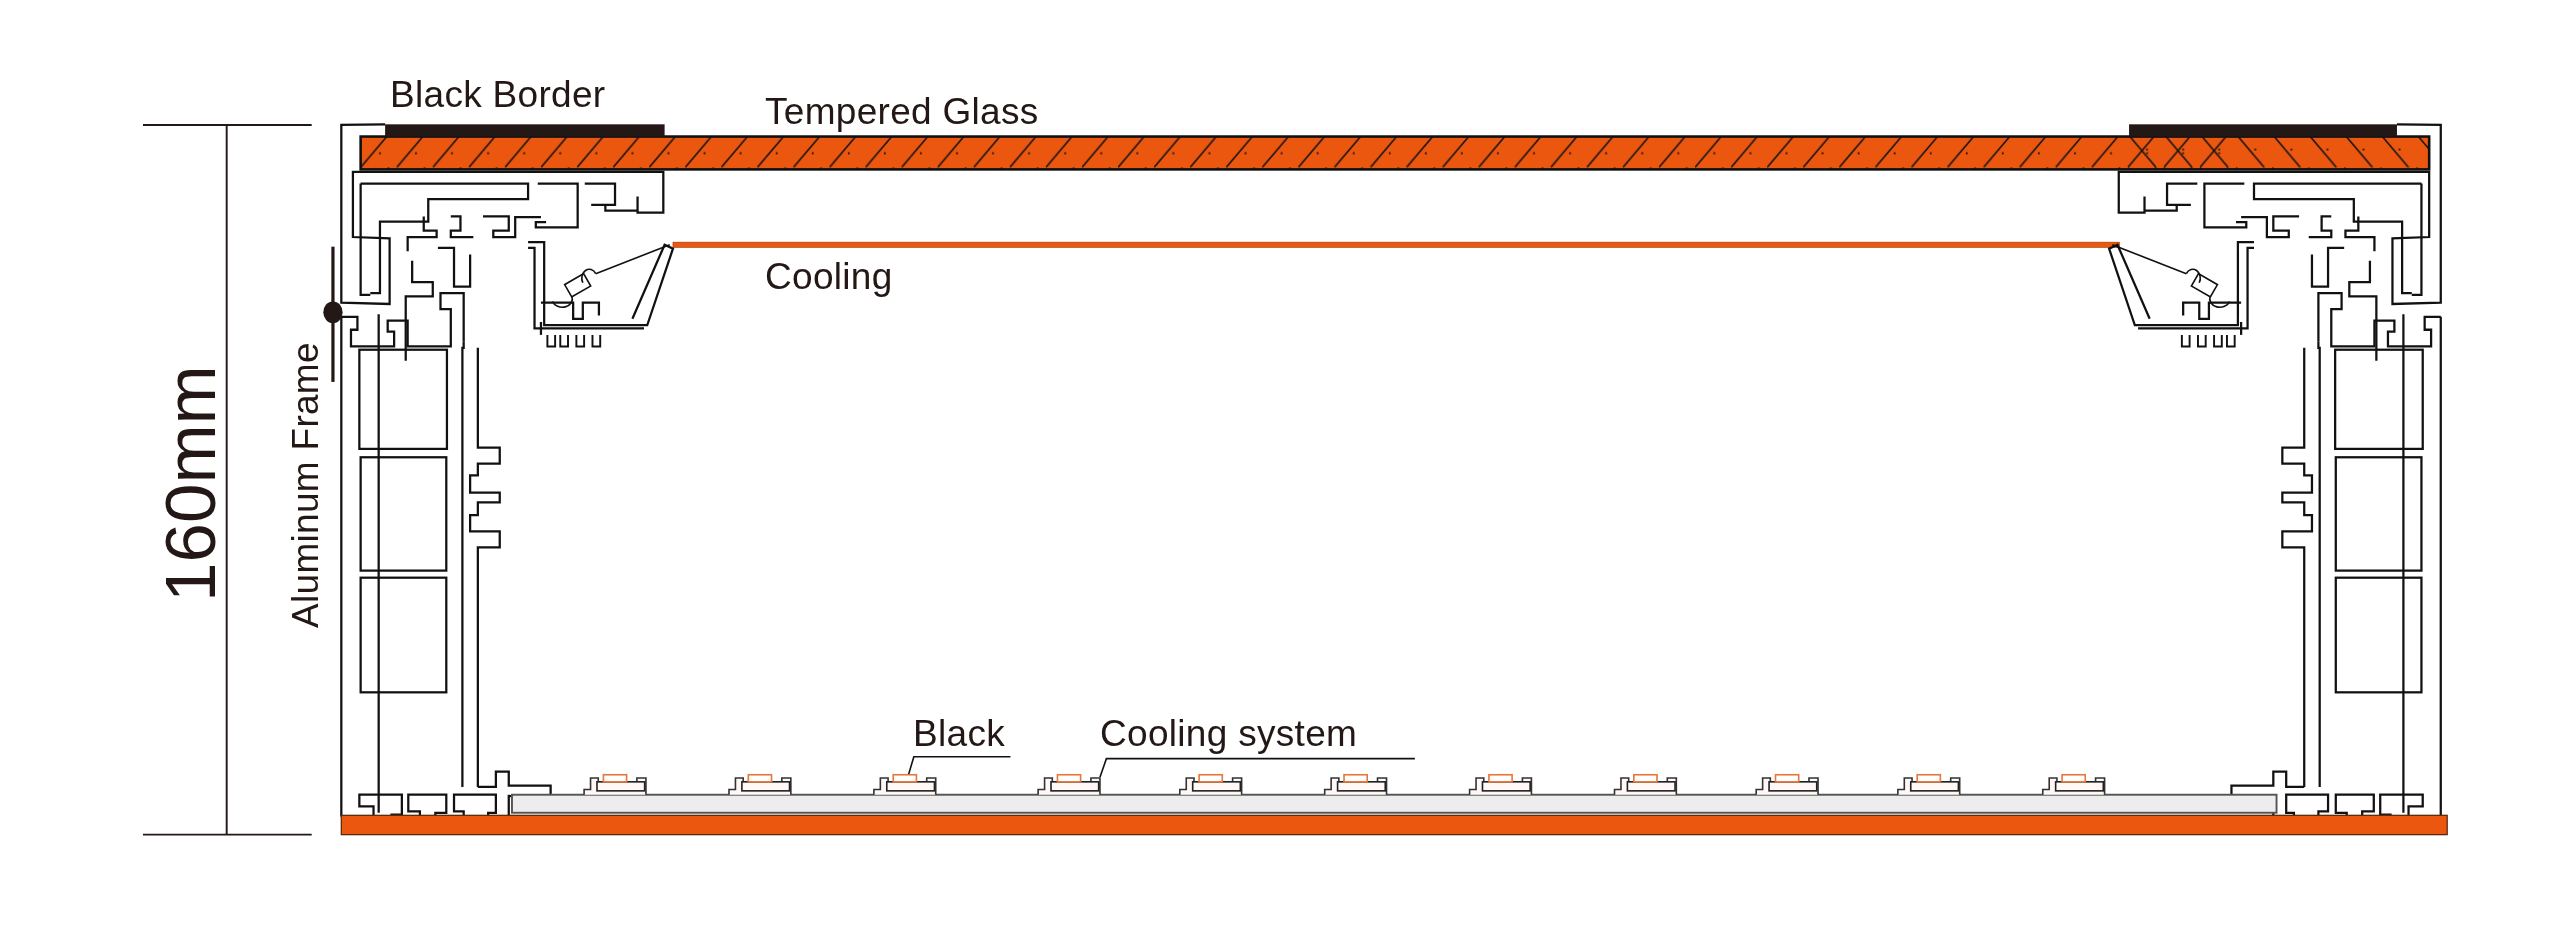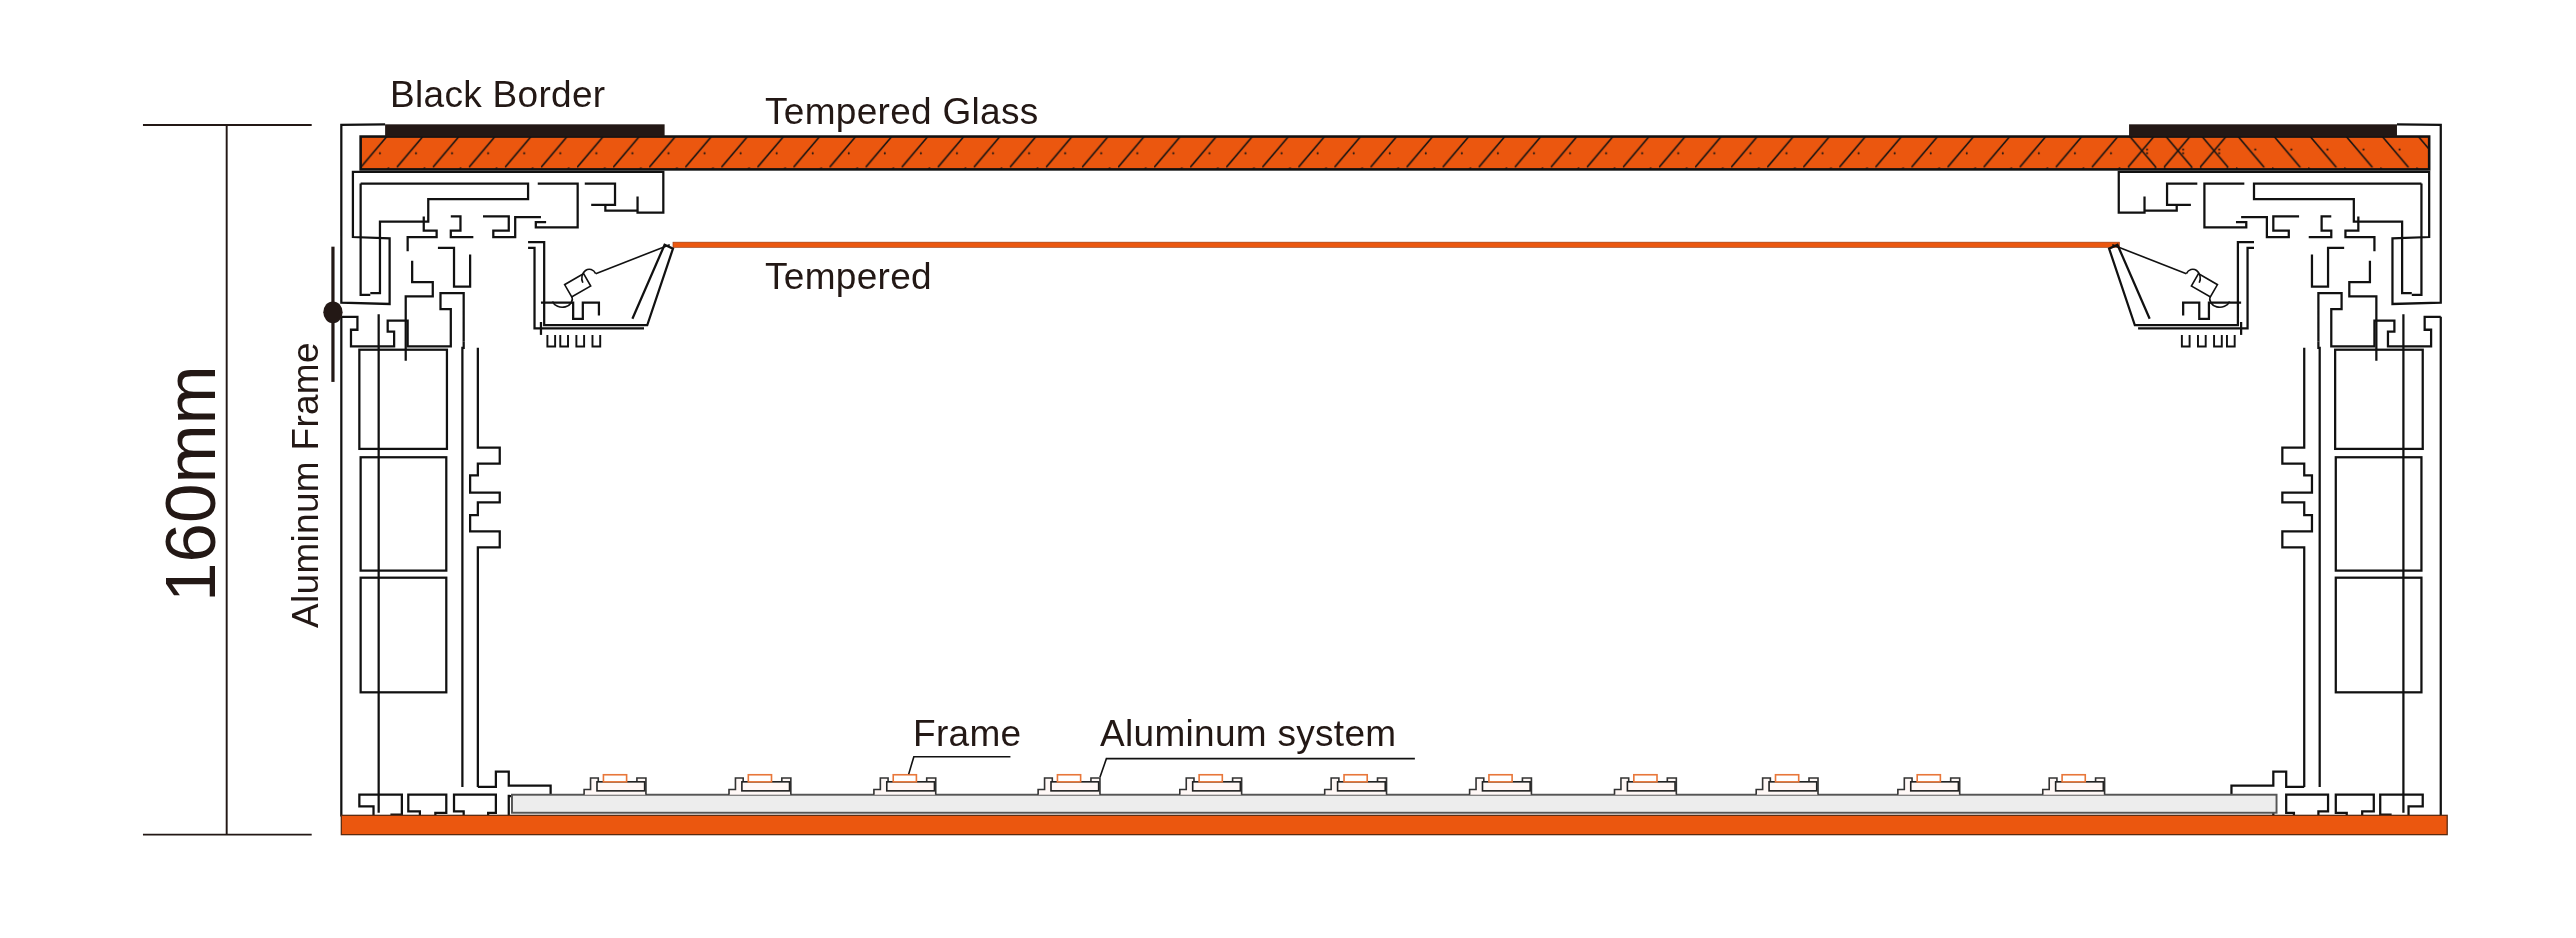--- a/index.html
+++ b/index.html
@@ -185,19 +185,19 @@
 
     <g stroke="#111" stroke-width="2.5" fill="none">
       <polyline points="1411,1202 1419,1175 1569,1175"></polyline>
       <polyline points="1708,1207 1718,1178 2197,1178"></polyline>
     </g>
   </svg>
 
   
   <div class="lbl lbl-md" style="left:390px; top:76px;">Black Border</div>
   <div class="lbl lbl-md" style="left:765px; top:93px;">Tempered Glass</div>
-  <div class="lbl lbl-md" style="left:765px; top:258px;">Tempered</div>
-  <div class="lbl lbl-md" style="left:913px; top:715px;">Frame</div>
-  <div class="lbl lbl-md" style="left:1100px; top:715px;">Aluminum system</div>
+  <div class="lbl lbl-md" style="left:765px; top:258px;">Cooling</div>
+  <div class="lbl lbl-md" style="left:913px; top:715px;">Black</div>
+  <div class="lbl lbl-md" style="left:1100px; top:715px;">Cooling system</div>
   <div class="lbl lbl-md vert" style="left:287px; top:628px;">Aluminum Frame</div>
   <div class="lbl lbl-dim vert" style="left:155px; top:602px;">160mm</div>
 </div>
 
 
 </body></html>

